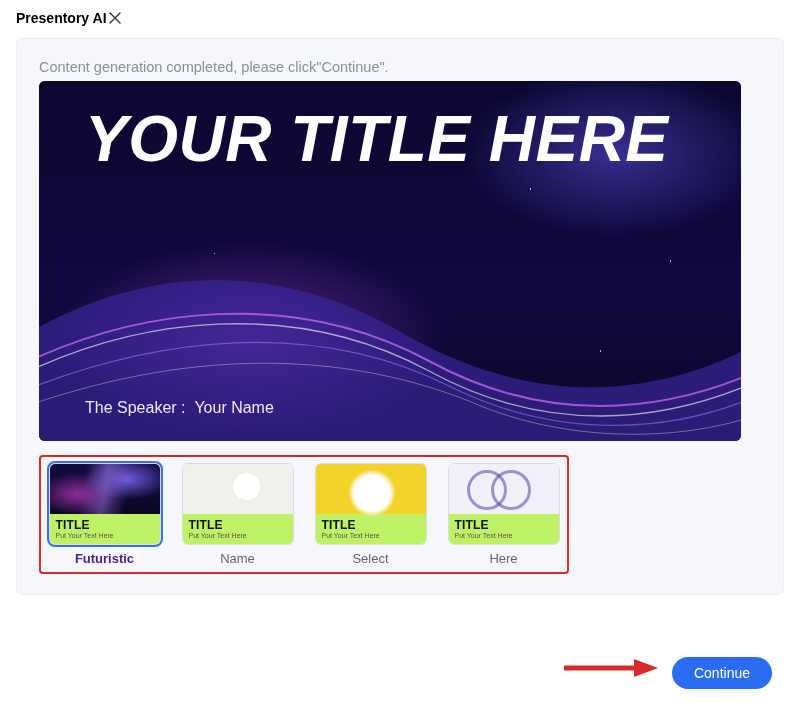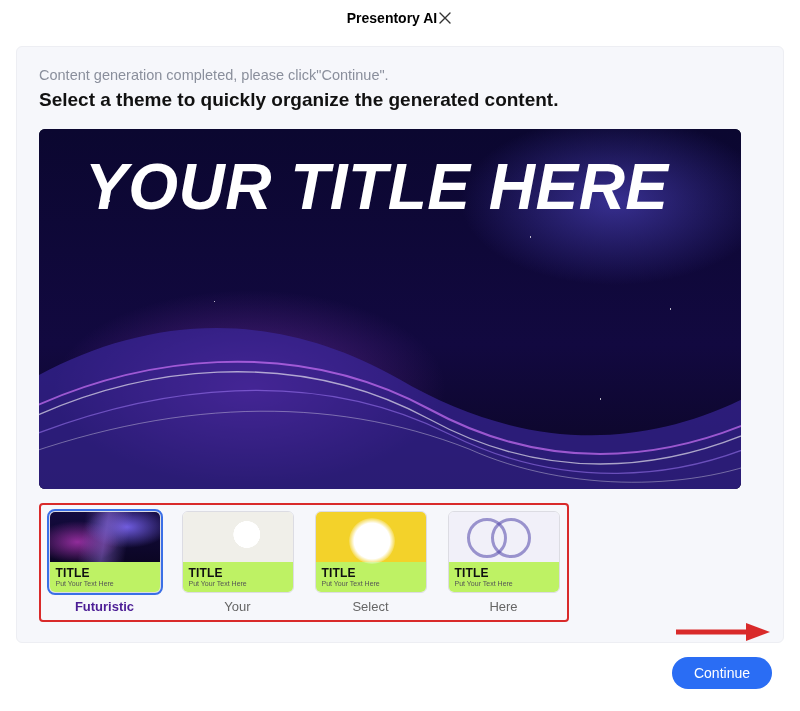--- a/index.html
+++ b/index.html
@@ -5,38 +5,38 @@
     * { box-sizing: border-box; margin: 0; padding: 0; }
     body {
       width: 800px;
       height: 711px;
       font-family: -apple-system, "Segoe UI", Arial, sans-serif;
       background: #fff;
       overflow: hidden;
     }
     .titlebar {
       display: flex;
-      justify-content: center;
+      justify-content: flex-start;
       align-items: center;
       padding: 10px 16px 8px 16px;
     }
     .titlebar .app-title {
       font-size: 14px;
       font-weight: 600;
       color: #000;
     }
     .close {
       width: 16px;
       height: 16px;
       cursor: pointer;
       color: #333;
     }
     .panel {
       background: #f6f7fb;
-      margin: 12px 16px;
+      margin: 4px 16px;
       border-radius: 6px;
       padding: 20px 22px 20px 22px;
       border: 1px solid #edeef3;
     }
     .status-line {
       color: #8a8f9c;
       font-size: 14.5px;
       margin-bottom: 6px;
     }
     .instruction {
@@ -168,23 +168,21 @@
       border:3px solid rgba(80,70,170,.55);
     }
     .art.prism::before{ left:18px;}
     .art.prism::after{ left:42px;}
 
     .footer {
       position: absolute;
       bottom: 22px;
       right: 28px;
       display: flex;
-      align-items: center;
       gap: 14px;
-      flex-direction: column;
     }
     .continue-btn {
       background: #2a6df4;
       color: #fff;
       border: none;
       border-radius: 20px;
       padding: 8px 22px;
       font-size: 14px;
       font-weight: 500;
       cursor: pointer;
@@ -200,32 +198,35 @@
   <div class="app-title">Presentory AI</div>
   <div class="close">
     <svg viewBox="0 0 16 16" width="16" height="16">
         <path d="M3 3 L13 13 M13 3 L3 13" stroke="#333" stroke-width="1.4" stroke-linecap="round"></path>
       </svg>
   </div>
 </div>
 
 <div class="panel">
   <div class="status-line">Content generation completed, please click"Continue".</div>
-  <div class="instruction">Select a theme to quickly organize the generated content.</div>
 
   <div class="preview">
     <div class="preview-bg"></div>
     <svg class="wave" viewBox="0 0 780 260" preserveAspectRatio="none">
       <path d="M0,140 C120,60 260,40 400,120 C520,190 650,200 780,120 L780,260 L0,260 Z" fill="rgba(60,40,160,.65)"></path>
       <path d="M0,165 C140,90 300,80 430,150 C540,210 660,210 780,150" fill="none" stroke="rgba(215,120,255,.65)" stroke-width="2"></path>
       <path d="M0,175 C140,100 300,90 430,160 C540,220 660,220 780,160" fill="none" stroke="rgba(255,255,255,.6)" stroke-width="1.4"></path>
       <path d="M0,190 C160,120 320,110 450,175 C560,230 680,225 780,175" fill="none" stroke="rgba(170,130,255,.5)" stroke-width="1.3"></path>
       <path d="M0,205 C170,140 330,135 470,190 C570,235 700,232 780,195" fill="none" stroke="rgba(255,255,255,.35)" stroke-width="1"></path>
     </svg>
     <div class="pv-title">YOUR TITLE HERE</div>
+    <div class="pv-speaker">
+      <span>The Speaker :</span>
+      &nbsp;<span>Your Name</span>
+    </div>
   </div>
 
   <div class="theme-row">
     <div class="theme selected">
       <div class="theme-thumb">
           <div class="art fut"></div>
         <div class="captionbox">
           <div class="t-title">TITLE</div>
           <div class="t-sub">Put Your Text Here</div>
         </div>
@@ -233,21 +234,21 @@
       <div class="theme-name">Futuristic</div>
     </div>
     <div class="theme">
       <div class="theme-thumb">
           <div class="art pearl"></div>
         <div class="captionbox">
           <div class="t-title">TITLE</div>
           <div class="t-sub">Put Your Text Here</div>
         </div>
       </div>
-      <div class="theme-name">Your</div>
+      <div class="theme-name">Name</div>
     </div>
     <div class="theme">
       <div class="theme-thumb">
           <div class="art sunrise"></div>
         <div class="captionbox">
           <div class="t-title">TITLE</div>
           <div class="t-sub">Put Your Text Here</div>
         </div>
       </div>
       <div class="theme-name">Select</div>

